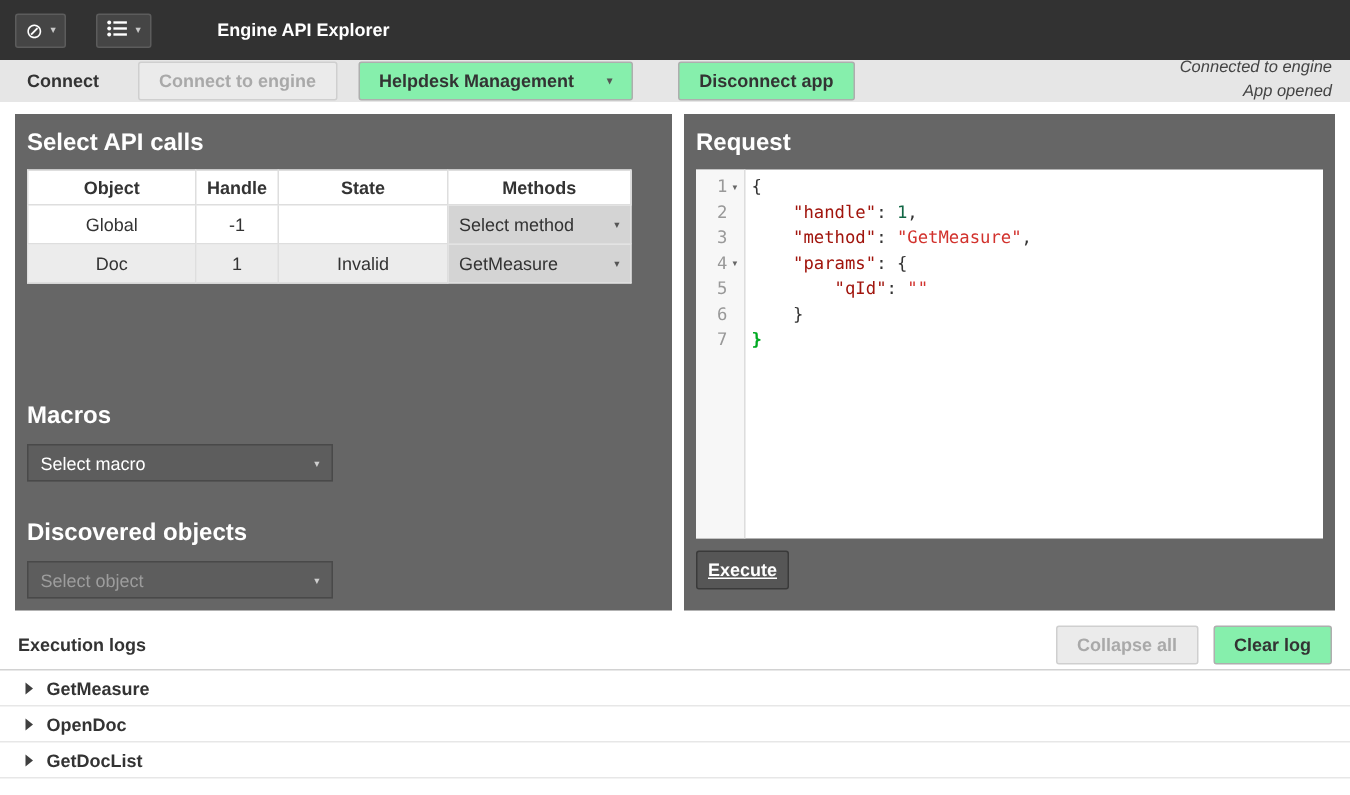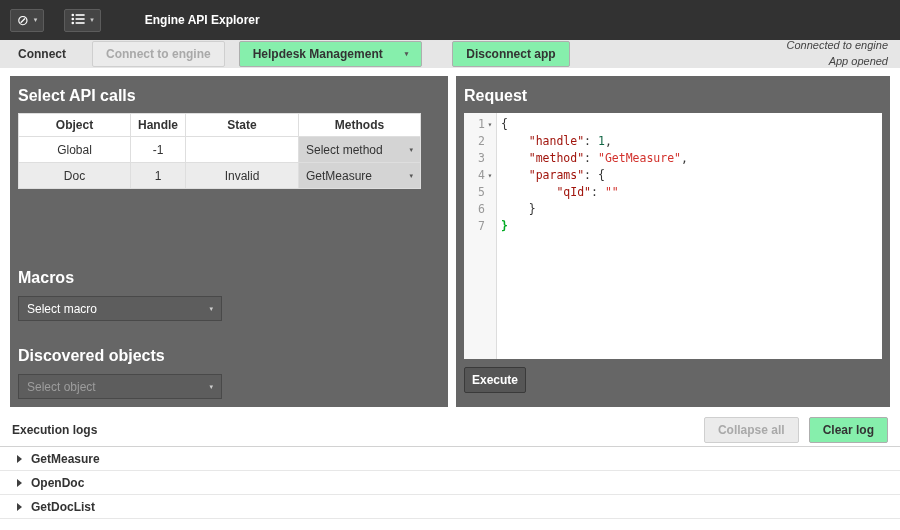--- a/index.html
+++ b/index.html
@@ -63,21 +63,21 @@
   .code { flex: 1; padding: 3px 0 0 4px; white-space: pre; color: #333; }
   .cline { height: 17px; }
   .tk-k { color: #a1150d; }
   .tk-s { color: #d2322d; }
   .tk-num { color: #116644; }
   .tk-p { color: #333; }
   .tk-w { color: #333; }
   .tk-m { color: #00aa22; font-weight: bold; }
   .execute { margin-top: 8px; width: 62px; align-self: flex-start; background: #565656; color: #fff;
              border: 1px solid #3a3a3a; border-radius: 2px; font-family: inherit; font-size: 12px;
-             font-weight: bold; padding: 5px 0; cursor: pointer; }
+             font-weight: bold; padding: 5px 0; cursor: pointer; text-decoration: underline; }
 
   
   .logs-header { height: 34px; display: flex; align-items: center; padding: 0 12px;
                  border-bottom: 1px solid #d2d2d2; background: #fff; }
   .logs-title { font-size: 12px; font-weight: bold; color: #333; }
   .logs-actions { margin-left: auto; display: flex; align-items: flex-start; }
   .logs-actions .btn + .btn { margin-left: 10px; }
   .search { display: flex; align-items: center; margin-left: 18px; }
   .search input { border: none; outline: none; font-family: inherit; font-size: 12px; margin-left: 7px;
                   width: 150px; color: #333; background: transparent; }

